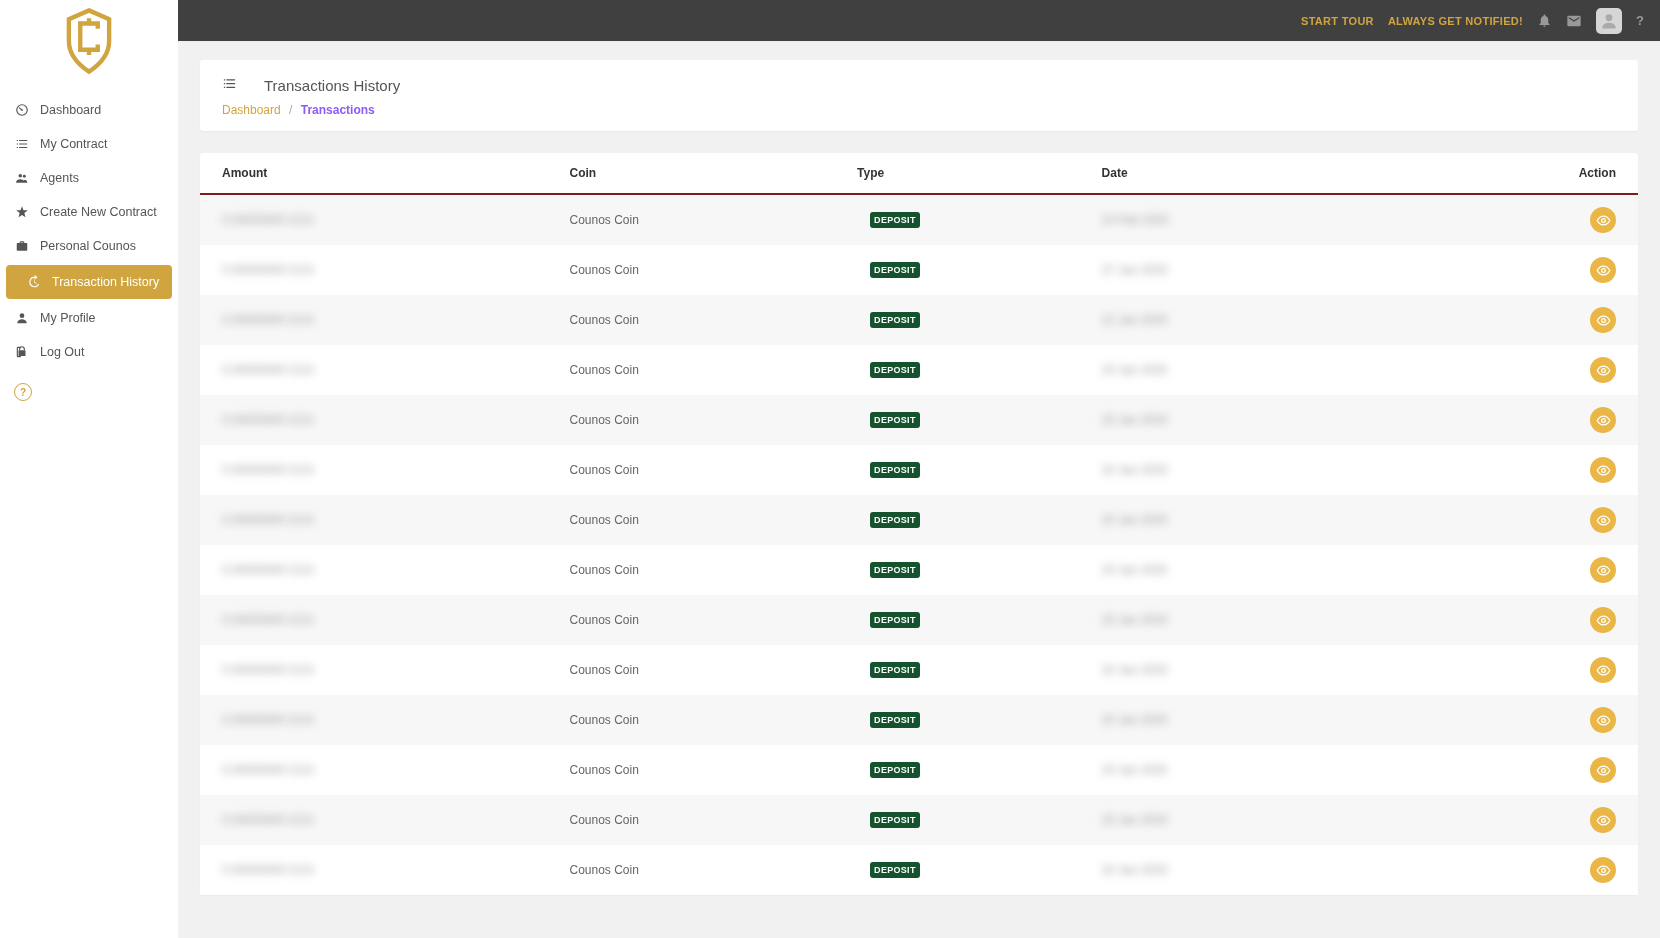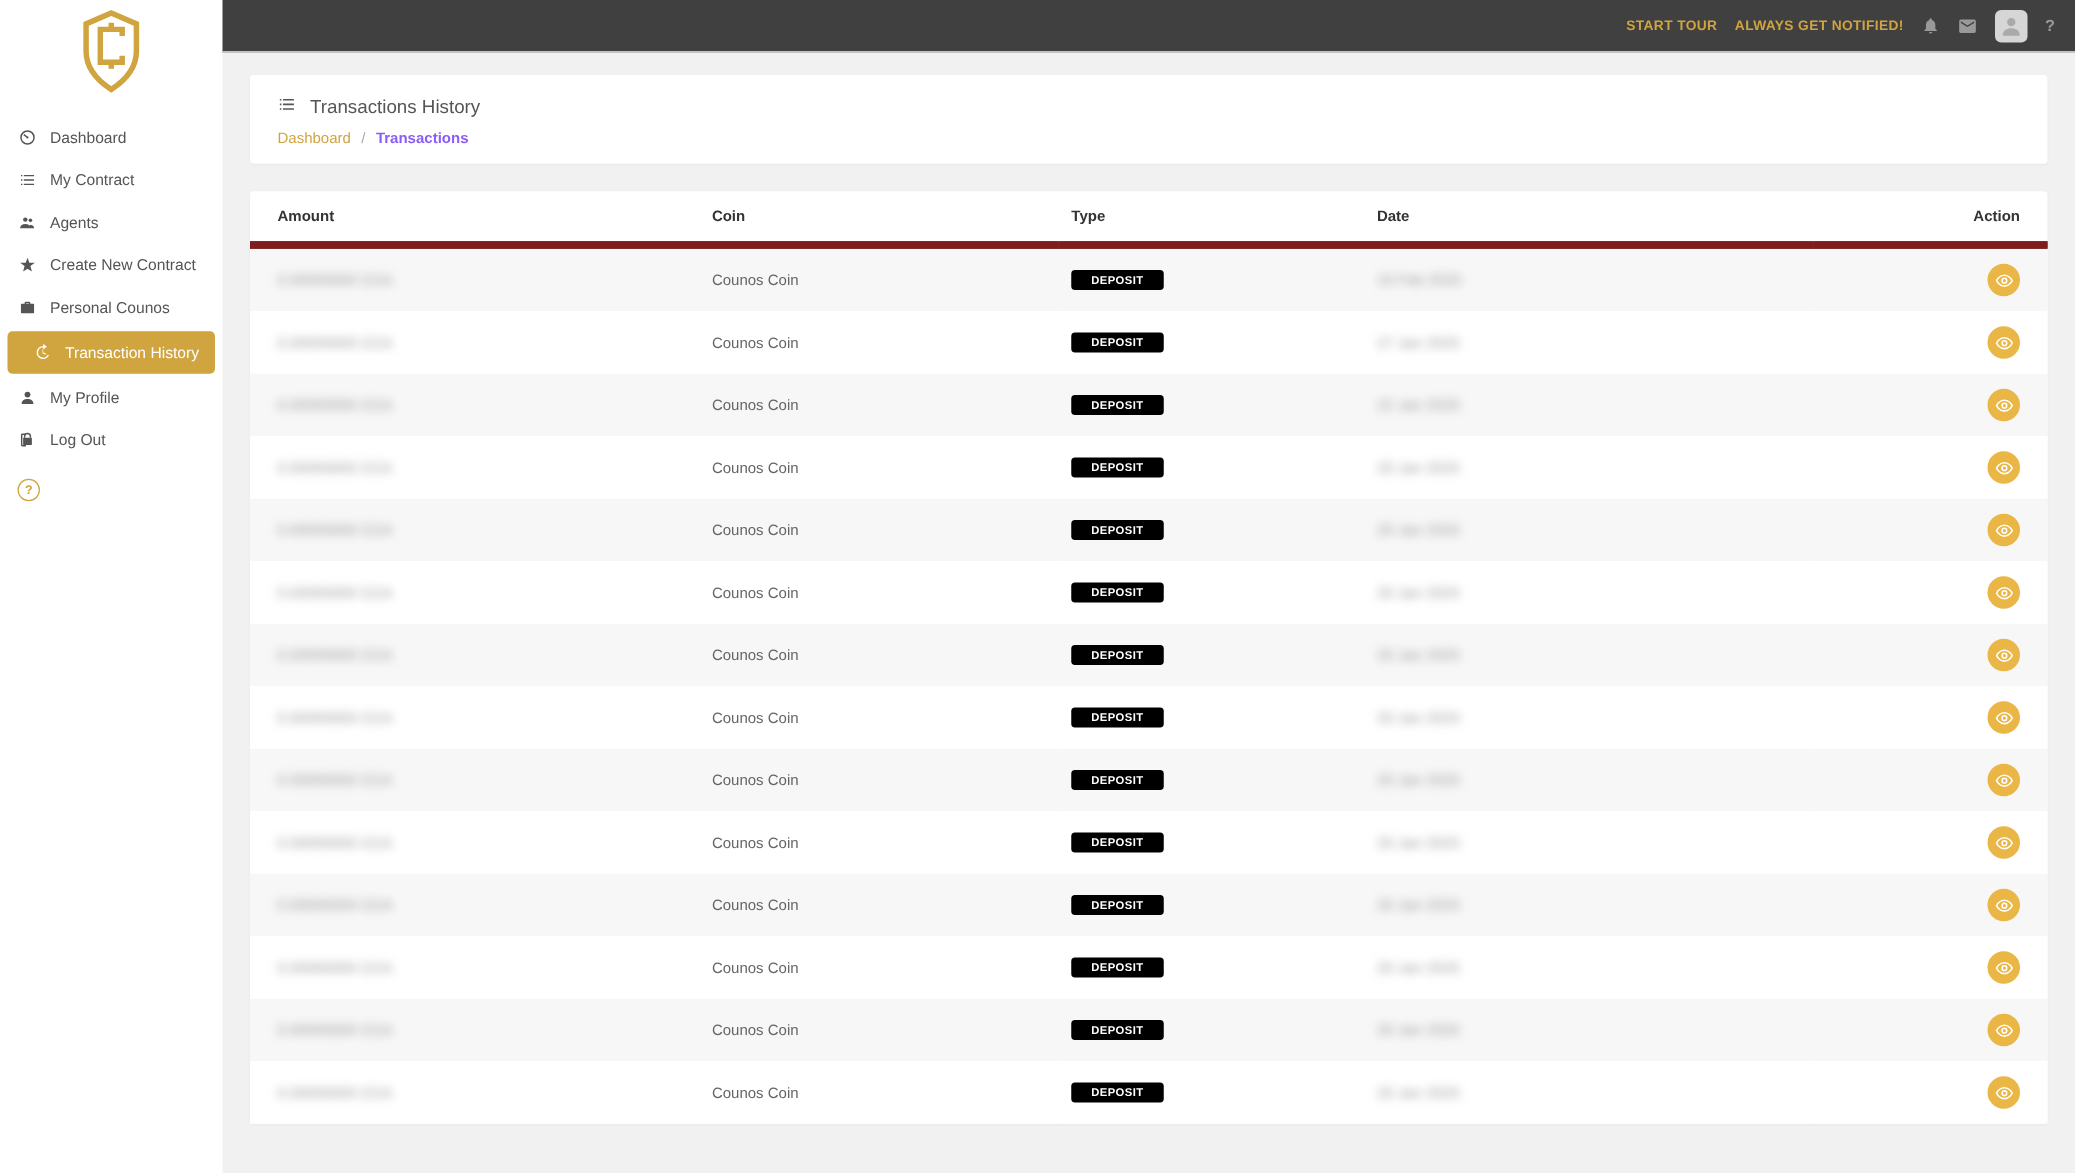--- a/index.html
+++ b/index.html
@@ -16,43 +16,43 @@
 .help-circle { margin: 14px 0 0 14px; width: 18px; height: 18px; border: 1.5px solid #d0a43f; border-radius: 50%; display: flex; align-items: center; justify-content: center; color: #d0a43f; font-size: 10px; font-weight: bold; cursor: pointer; }
 .main { flex: 1; display: flex; flex-direction: column; }
 .topbar { background: #404040; height: 42px; display: flex; align-items: center; justify-content: flex-end; padding: 0 16px; gap: 14px; border-bottom: 1px solid #eee; }
 .topbar .link { color: #d0a43f; font-size: 11px; font-weight: 600; text-transform: uppercase; cursor: pointer; letter-spacing: 0.3px; }
 .topbar .icon-btn { color: #999; cursor: pointer; display: inline-flex; }
 .topbar .avatar { width: 26px; height: 26px; border-radius: 5px; background: #d6d6d6; display: inline-flex; align-items: center; justify-content: center; cursor: pointer; }
 .topbar .q { color: #999; font-weight: bold; cursor: pointer; }
 .content { padding: 18px 22px; }
 .card { background: #fff; border-radius: 3px; margin-bottom: 22px; box-shadow: 0 1px 2px rgba(0,0,0,0.04); }
 .header-card { padding: 16px 22px 14px; }
-.header-title-row { display: flex; align-items: center; gap: 11px; }
+.header-title-row { display: flex; align-items: center; gap: 27px; }
 .header-title-row .list-icon { color: #555; }
 .header-title { font-size: 15px; color: #555; font-weight: 400; }
 .breadcrumb { margin-top: 9px; font-size: 12px; }
 .breadcrumb .bc-link { color: #d0a43f; cursor: pointer; }
 .breadcrumb .bc-sep { color: #aaa; margin: 0 5px; }
 .breadcrumb .bc-cur { color: #8b5cf6; font-weight: bold; }
 .table { width: 100%; border-collapse: collapse; }
-.table thead th { text-align: left; font-size: 12px; font-weight: 600; color: #333; padding: 13px 10px; border-bottom: 6px solid #7f1d1d; }
+.table thead th { text-align: left; font-size: 12px; font-weight: 600; color: #333; padding: 13px 10px; border-bottom: 2px solid #7f1d1d; }
 .table thead th:first-child { padding-left: 22px; }
 .table thead th:last-child { text-align: right; padding-right: 22px; }
 .table tbody td { padding: 12px 10px; font-size: 12px; color: #666; vertical-align: middle; }
 .table tbody td:first-child { padding-left: 22px; }
 .table tbody td:last-child { text-align: right; padding-right: 22px; }
 .table tbody tr:nth-child(odd) { background: #f7f7f7; }
 .table tbody tr:nth-child(even) { background: #fff; }
 .col-amount { width: 25%; }
 .col-coin { width: 20%; }
 .col-type { width: 17%; }
 .col-date { width: 25%; }
 .col-action { width: 13%; }
 .blur { filter: blur(4px); color: #999; user-select: none; }
-.badge { display: inline-block; background: #000000; color: #fff; font-size: 9px; font-weight: 600; padding: 3px 16px; border-radius: 3px; text-transform: uppercase; letter-spacing: 0.3px; }
+.badge { display: inline-block; background: #14532d; color: #fff; font-size: 9px; font-weight: 600; padding: 3px 4px; border-radius: 3px; text-transform: uppercase; letter-spacing: 0.3px; margin-left: 13px; }
 .action-btn { display: inline-flex; align-items: center; justify-content: center; width: 26px; height: 26px; border-radius: 50%; background: #eab646; cursor: pointer; }
 .action-btn svg { width: 15px; height: 15px; stroke: #fff; fill: none; }
 </style>
 </head>
 <body>
 
 <div class="layout">
   <aside class="sidebar">
     <div class="logo-wrap">
       <svg class="logo" viewBox="0 0 70 80">

